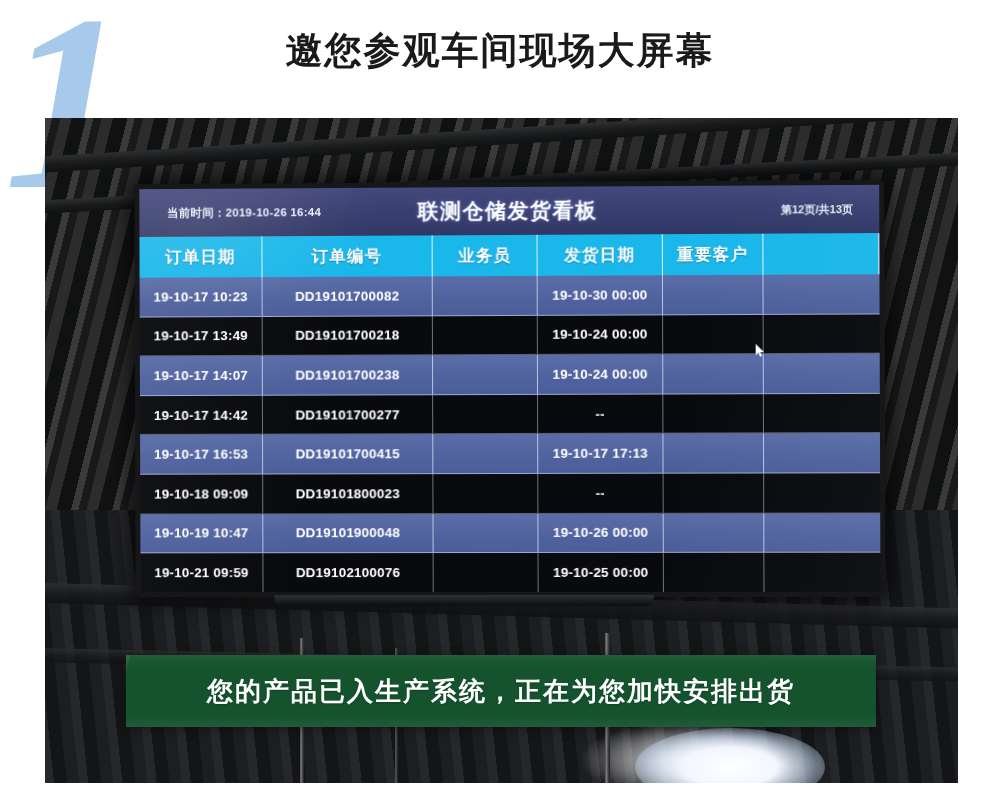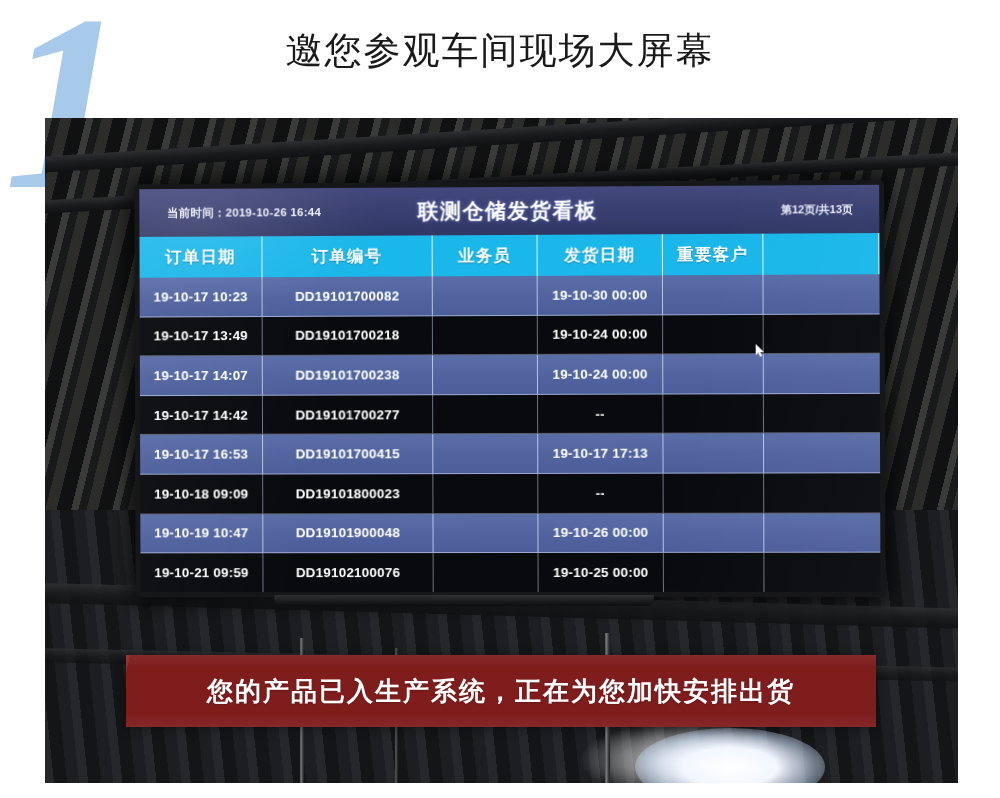--- a/index.html
+++ b/index.html
@@ -26,21 +26,21 @@
     user-select:none;
     z-index:1;
   }
 
   
   .page-title{
     position:absolute;
     left:0; top:26px; width:1000px;
     text-align:center;
     font-size:37px;
-    font-weight:400;
+    font-weight:700;
     color:#1a1a1a;
     letter-spacing:2px;
     z-index:4;
   }
 
   
   .photo{
     position:absolute;
     left:45px; top:118px;
     width:913px; height:665px;
@@ -226,21 +226,21 @@
     left:617px; top:157px;
     width:9px; height:13px;
     z-index:6;
   }
 
   
   .banner{
     position:absolute;
     left:126px; top:655px;
     width:750px; height:72px;
-    background:#7f1d1d;
+    background:#14532d;
     display:flex; align-items:center; justify-content:center;
     z-index:5;
     box-shadow:0 2px 10px rgba(0,0,0,.35);
   }
   .banner-streak{
     position:absolute; left:0; top:0; width:750px; height:72px;
     pointer-events:none;
     background:
       linear-gradient(104deg, rgba(255,255,255,.07) 0 4px, rgba(255,255,255,0) 4px 42px),
       linear-gradient(180deg, rgba(255,255,255,.06) 0%, rgba(255,255,255,0) 18%, rgba(255,255,255,0) 82%, rgba(255,255,255,.05) 100%);

